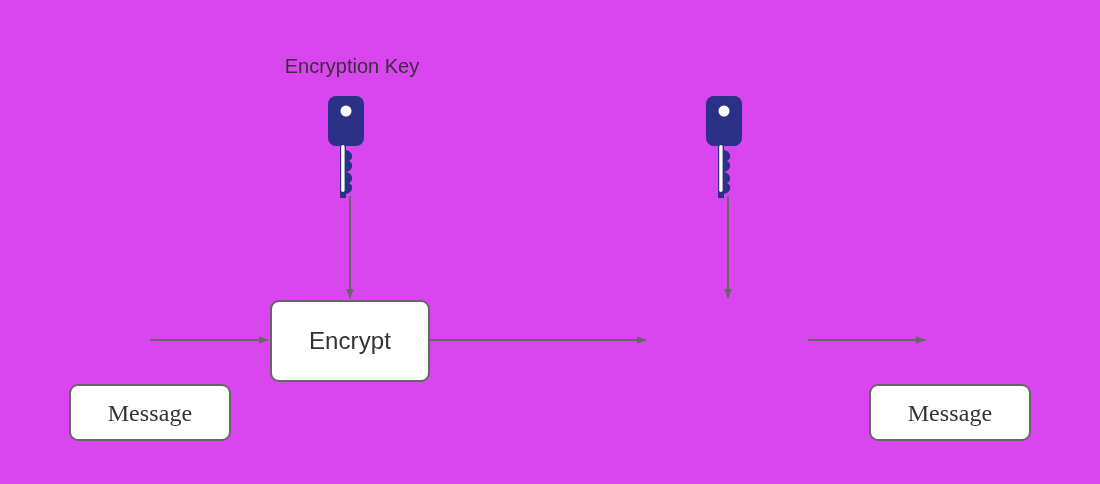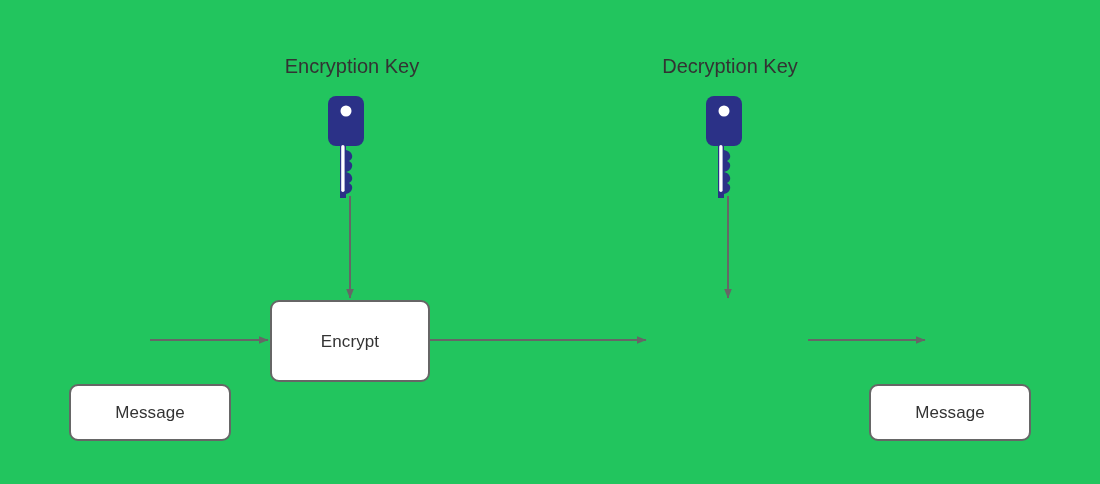--- a/index.html
+++ b/index.html
@@ -10,46 +10,47 @@
   body {
     width: 1100px;
     height: 484px;
     font-family: "Liberation Sans", sans-serif;
     overflow: hidden;
   }
   #canvas {
     position: relative;
     width: 1100px;
     height: 484px;
-    background: #22c55e;
+    background: #d946ef;
   }
   .node {
     position: absolute;
     box-sizing: border-box;
     border: 2px solid #666666;
     border-radius: 9px;
     background: #ffffff;
     display: flex;
     align-items: center;
     justify-content: center;
     color: #333333;
-    font-size: 17px;
+    font-size: 24px;
     font-family: "Liberation Sans", sans-serif;
     letter-spacing: 0.1px;
     line-height: 1;
   }
   .proc-box {
     width: 160px;
     height: 82px;
     top: 300px;
   }
   .data-box {
     width: 162px;
     height: 57px;
     top: 384px;
+    font-family: Liberation Serif, serif;
   }
   #encrypt-box  { left: 270px; }
   #decrypt-box  { left: 648px; }
   #msg-in-box   { left: 69px;  }
   #cipher-box   { left: 460px; }
   #msg-out-box  { left: 869px; }
 
   .key-label {
     position: absolute;
     top: 56px;
@@ -109,21 +110,20 @@
       <line x1="350" y1="196" x2="350" y2="298" stroke="#666666" stroke-width="2" marker-end="url(#arrowhead)"></line>
     </g>
 
     <g>
       <line x1="728" y1="196" x2="728" y2="298" stroke="#666666" stroke-width="2" marker-end="url(#arrowhead)"></line>
     </g>
   </svg>
 
   <div class="key-label" id="encryption-key-label">Encryption Key</div>
 
-  <div class="key-label" id="decryption-key-label">Decryption Key</div>
 
   <div class="key-icon" id="encryption-key-icon">
     <svg viewBox="0 0 44 102" width="44" height="102" xmlns="http://www.w3.org/2000/svg">
       <path d="M8,0 h20 a8,8 0 0 1 8,8 v34 a8,8 0 0 1 -8,8 h-20 a8,8 0 0 1 -8,-8 v-34 a8,8 0 0 1 8,-8 z" fill="#2b3187"></path>
       <circle cx="18" cy="15" r="5.5" fill="#ffffff"></circle>
       <path d="M12,48
                h6
                v6 q5,1 6,5 q1,4 -3,6 q4,2 3,6 q-1,4 -6,5
                q5,1 6,5 q1,4 -3,6 q4,2 3,6 q-1,4 -6,5
                v3 q0,5 -3,5 q-3,0 -3,-5 z" fill="#2b3187"></path>

